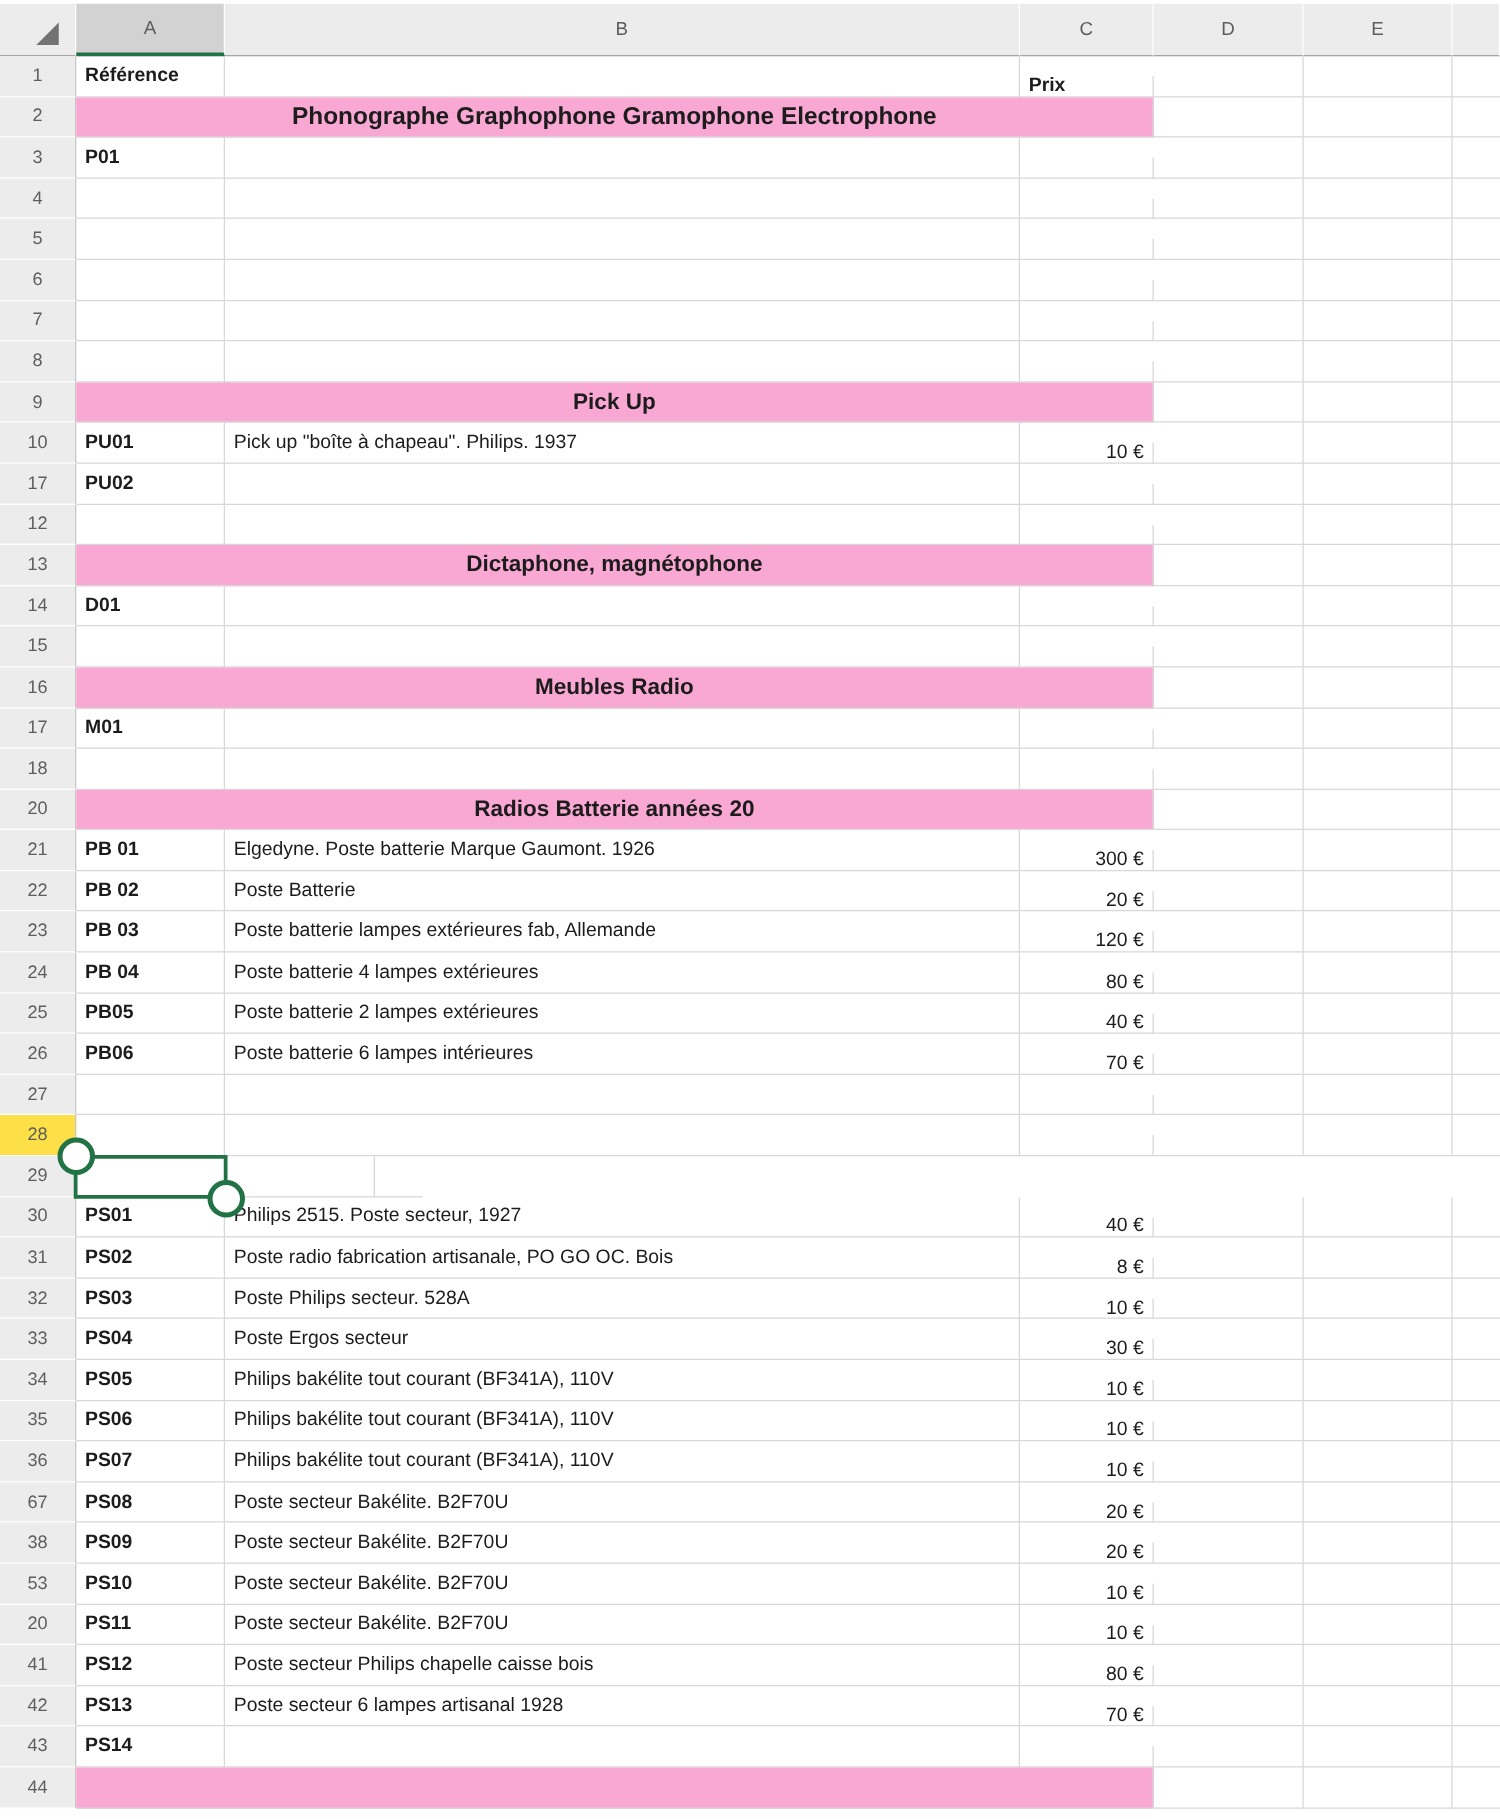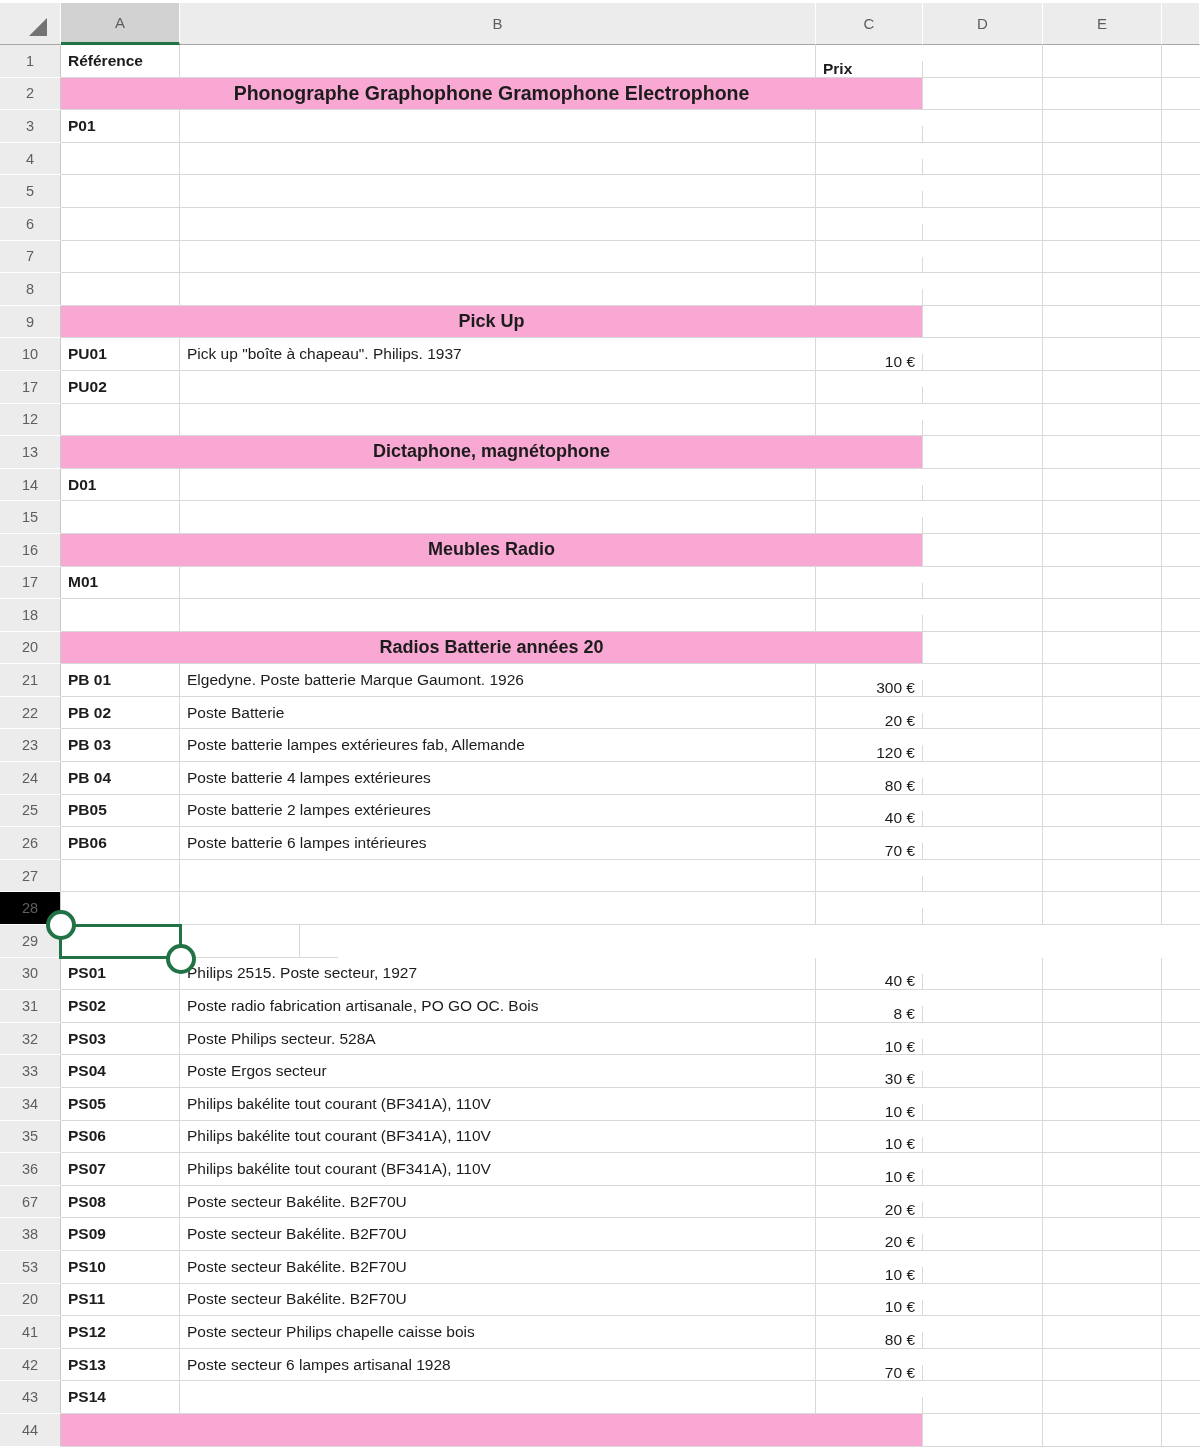--- a/index.html
+++ b/index.html
@@ -42,21 +42,21 @@
   .rowhead{
     box-sizing:border-box;
     width:61px;
     background:#ececec;
     border-right:1px solid #c9c9c9;
     border-bottom:1px solid #ffffff;
     display:flex;align-items:center;justify-content:center;
     color:#5e5e5e;font-size:14.5px;
     flex:none;
   }
-  .rowhead.sel{background:#000000;}
+  .rowhead.sel{background:#fde047;}
   .cell{
     box-sizing:border-box;
     border-right:1px solid #d8d8d8;
     border-bottom:1px solid #d8d8d8;
     display:flex;align-items:center;
     font-size:15.5px;color:#1c1c1c;
     white-space:nowrap;overflow:hidden;
     flex:none;
   }
   .cA{width:119px;padding-left:7px;font-weight:bold;}

